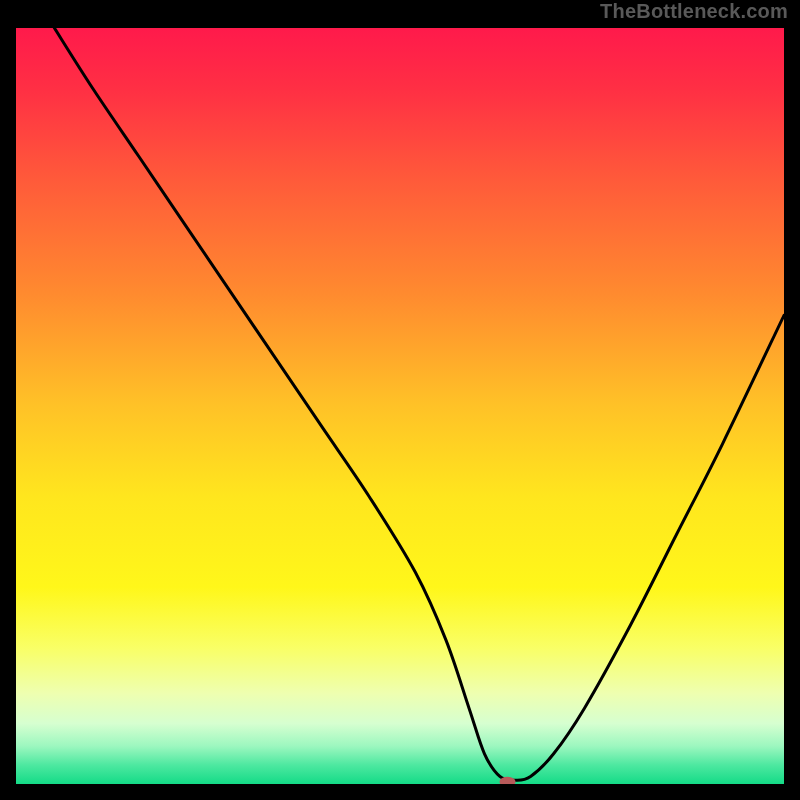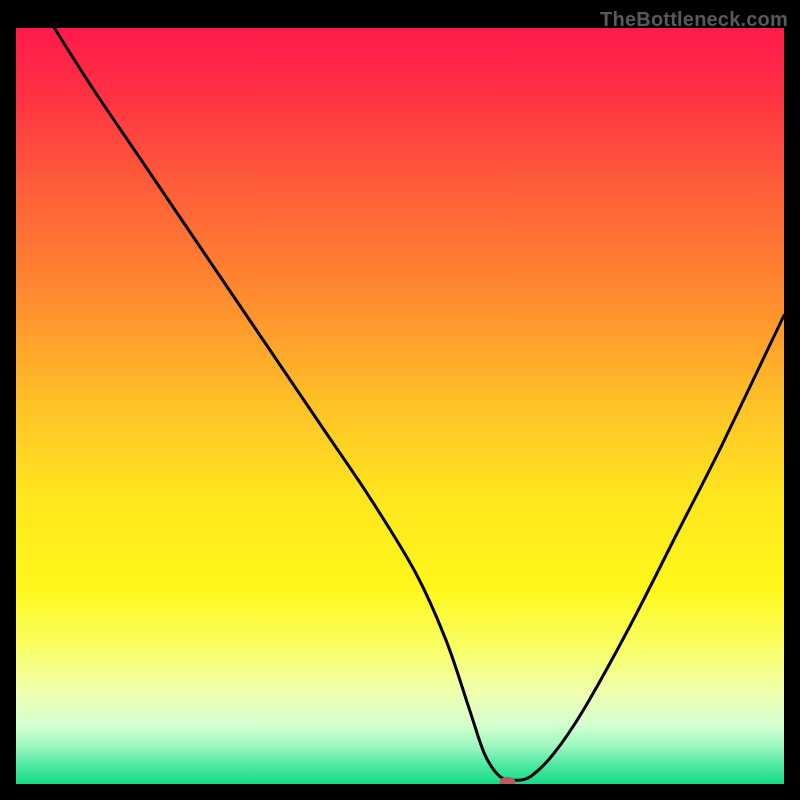--- a/index.html
+++ b/index.html
@@ -6,21 +6,21 @@
     margin: 0;
     padding: 0;
     width: 800px;
     height: 800px;
     background: #000;
     overflow: hidden;
     font-family: Arial, Helvetica, sans-serif;
   }
   .watermark {
     position: absolute;
-    top: 8px;
+    top: 0;
     right: 12px;
     color: #595959;
     font-size: 20px;
     font-weight: bold;
     z-index: 10;
     letter-spacing: 0.2px;
   }
   .plot-wrap {
     position: absolute;
     left: 16px;

